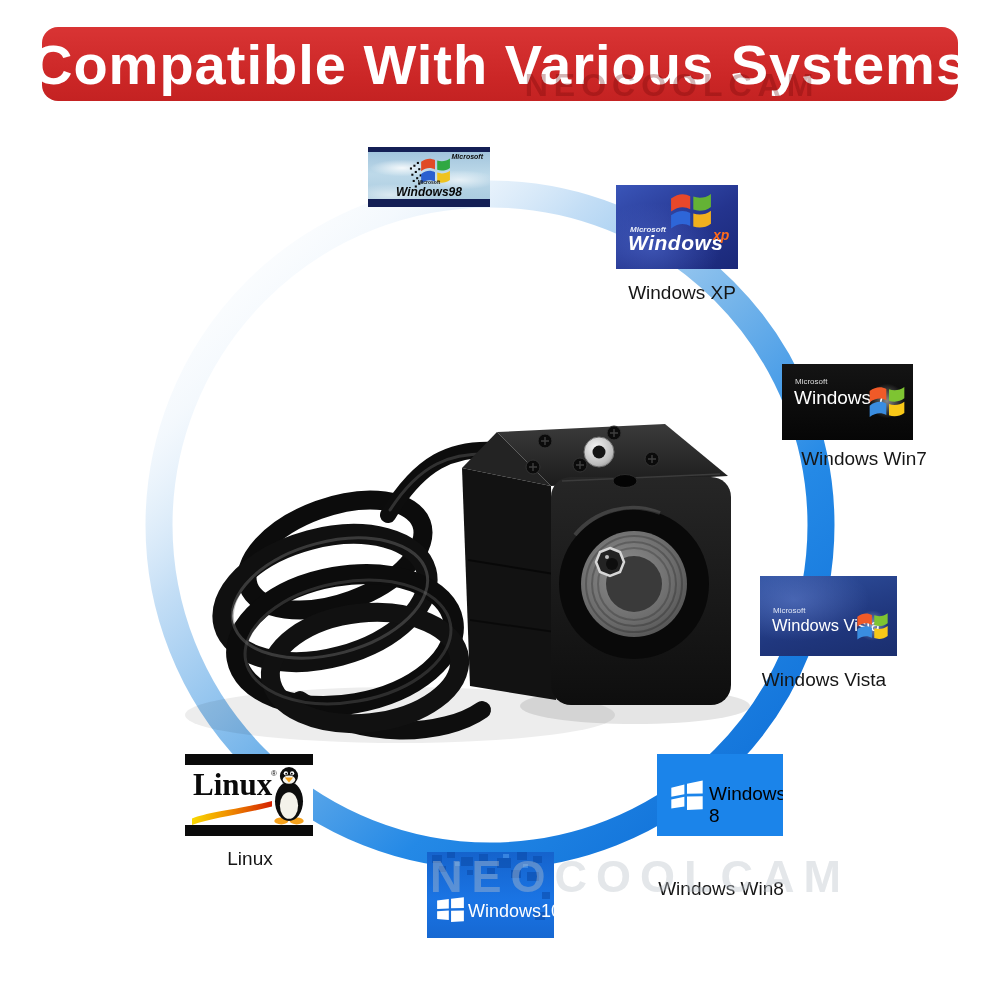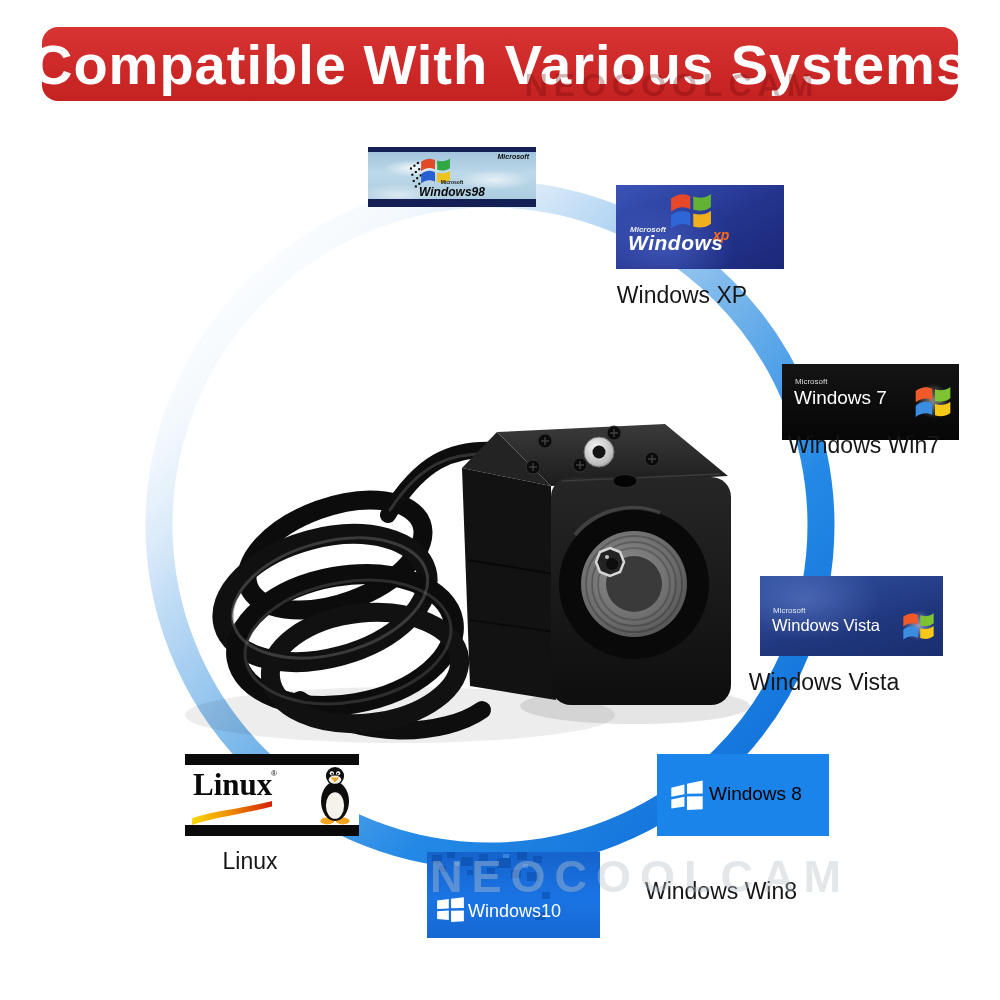--- a/index.html
+++ b/index.html
@@ -24,23 +24,23 @@
   }
   .bottom-watermark{
     position:absolute;left:430px;top:851px;width:420px;text-align:center;
     font-size:45px;font-weight:bold;letter-spacing:9px;
     color:rgba(188,194,203,0.40);z-index:6;white-space:nowrap;pointer-events:none;
   }
   
   .ring-svg,.camera-svg{position:absolute;left:0;top:0;z-index:1;}
   .camera-svg{z-index:2;}
   
-  .logo{position:absolute;z-index:3;overflow:hidden;padding-left:46px;}
+  .logo{position:absolute;z-index:3;overflow:hidden;}
   .oslabel{
-    position:absolute;z-index:4;font-size:23px;color:#161616;text-align:center;white-space:nowrap;
+    position:absolute;z-index:4;font-size:19px;color:#161616;text-align:center;white-space:nowrap;
   }
   
   .win98{
     left:368px;top:147px;width:122px;height:60px;
     background:
       radial-gradient(ellipse 46px 12px at 28% 35%, rgba(255,255,255,0.85), rgba(255,255,255,0) 70%),
       radial-gradient(ellipse 54px 14px at 75% 55%, rgba(255,255,255,0.65), rgba(255,255,255,0) 70%),
       radial-gradient(ellipse 60px 16px at 18% 80%, rgba(255,255,255,0.55), rgba(255,255,255,0) 70%),
       linear-gradient(180deg,#9cc0da 0%,#bdd9e9 45%,#a6c8dd 100%);
   }
@@ -88,21 +88,21 @@
   
   .linux{left:185px;top:754px;width:128px;height:82px;background:#ffffff;}
   .linux .bar-top{position:absolute;left:0;top:0;width:100%;height:11px;background:#0a0a0a;}
   .linux .bar-bottom{position:absolute;left:0;bottom:0;width:100%;height:11px;background:#0a0a0a;}
   .linux .namelinux{position:absolute;left:8px;top:13px;font-family:"Liberation Serif",serif;font-size:31px;font-weight:bold;color:#0a0a0a;}
   .linux .reg{position:absolute;left:86px;top:15px;font-size:8px;color:#0a0a0a;}
   .linux .swoosh{position:absolute;left:4px;top:47px;}
   .linux .tux{position:absolute;right:3px;top:5px;}
   
   .lbl-xp{left:582px;top:282px;width:200px;}
-  .lbl-win7{left:744px;top:432px;width:240px;}
+  .lbl-win7{left:744px;top:448px;width:240px;}
   .lbl-vista{left:704px;top:669px;width:240px;}
   .lbl-win8{left:601px;top:849px;width:240px;margin-top:29px;}
   .lbl-win10{left:369px;top:939px;width:240px;}
   .lbl-linux{left:150px;top:848px;width:200px;}
 </style>
 </head>
 <body>
 
 <div id="stage">
 

